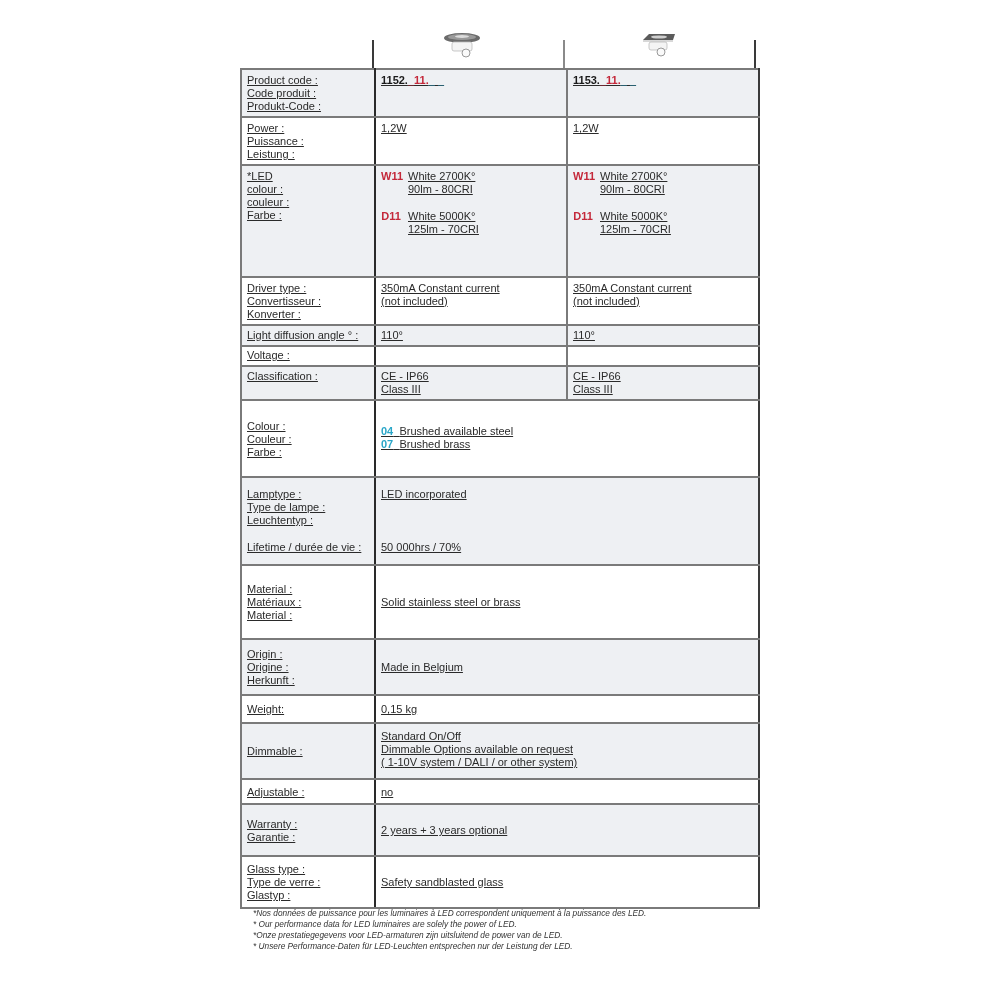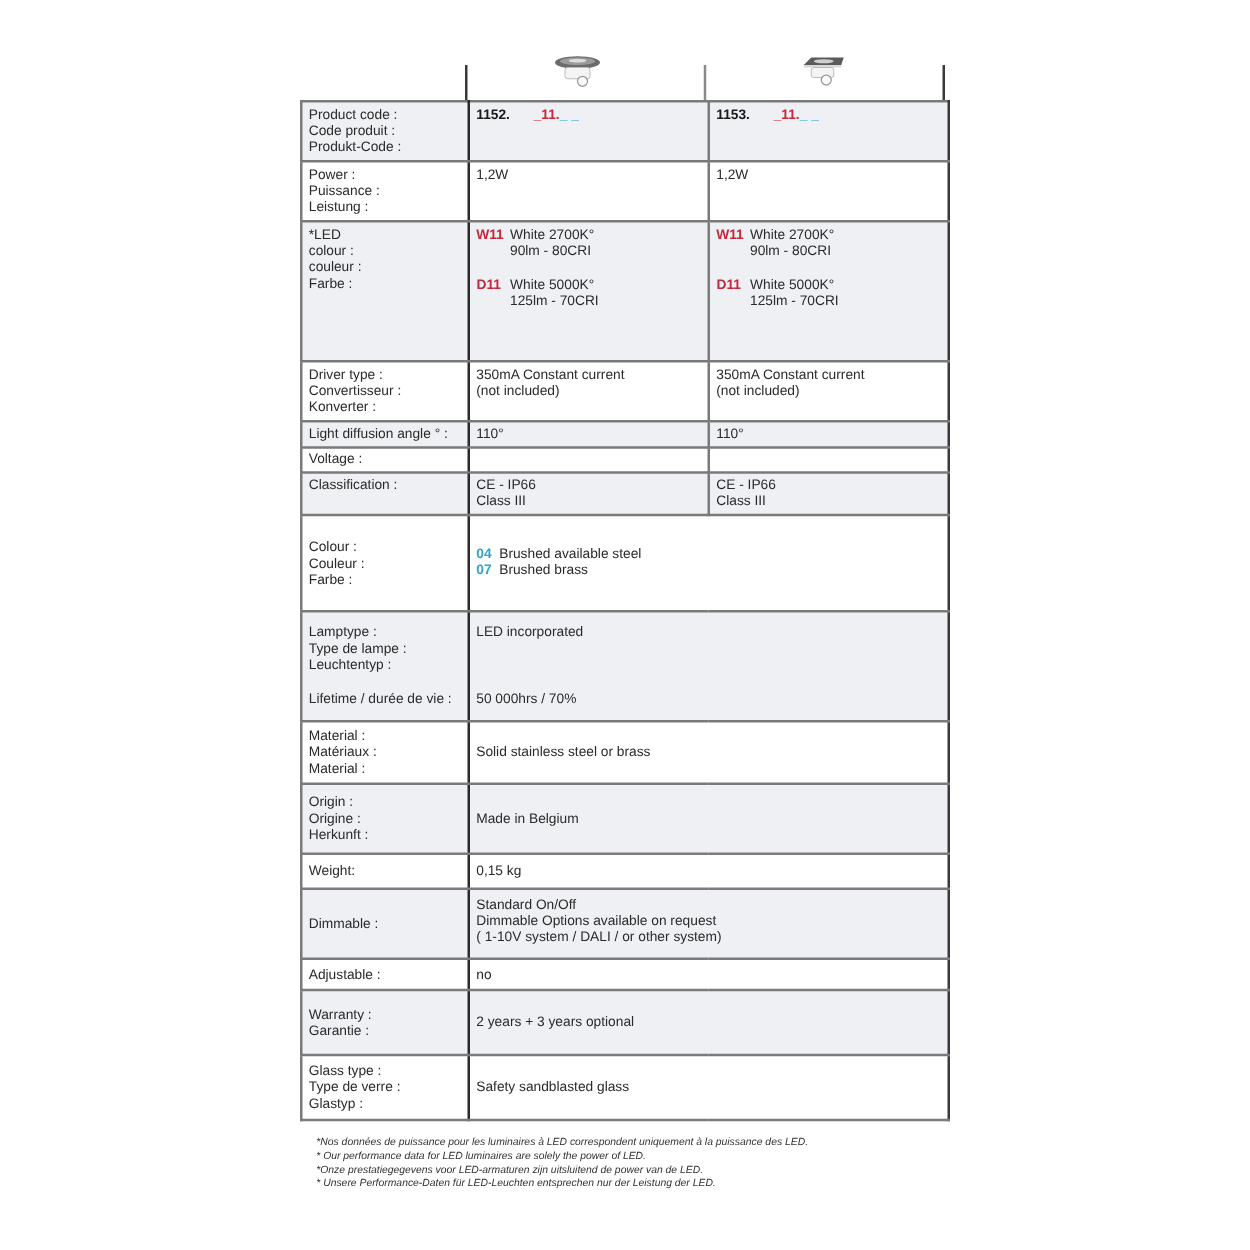--- a/index.html
+++ b/index.html
@@ -1,32 +1,32 @@
 <!DOCTYPE html>
 <html><head>
 <meta charset="utf-8">
 <style>
   html, body { margin: 0; padding: 0; background: #ffffff; }
   body { width: 1000px; height: 1000px; position: relative; font-family: "Liberation Sans", sans-serif; color: #2a2a2a; font-size: 11px; }
-  .sheet { position: absolute; left: 240px; top: 52px; width: 516px; }
+  .sheet { position: absolute; left: 240px; top: 40px; width: 516px; text-decoration: underline; }
   .header-row { position: relative; height: 28px; }
   .header-row .vline { position: absolute; top: 0; bottom: 0; width: 2px; background: #3a3a3a; }
   .header-row .vline.mid { background: #8a8a8a; }
   .header-row .img { position: absolute; top: -8px; }
   table.spec { border-collapse: collapse; width: 516px; table-layout: fixed; }
   table.spec td { border: 2px solid #7a7a7a; vertical-align: top; padding: 4px 5px 3px 5px; line-height: 13px; }
   table.spec td.lbl { width: 122px; border-right: 2px solid #2a2a2a; }
   table.spec td.v1 { width: 180px; }
   table.spec td.v2 { width: 180px; }
   table.spec tr { }
   table.spec tr.shade td { background: #eef0f3; }
   .red { color: #c4283a; font-weight: bold; text-align: center; }
   .teal { color: #2aa6c8; font-weight: bold; }
   .bold { font-weight: bold; color: #1a1a1a; }
-  .code-red { color: #c4283a; font-weight: bold; margin-left: 19px; }
+  .code-red { color: #c4283a; font-weight: bold; }
   .code-blue { color: #2aa6c8; font-weight: bold; }
   .led-code { width: 20px; display: inline-block; }
   .led-desc { margin-left: 7px; }
   .led-sub { padding-left: 27px; }
   .spacer { height: 14px; }
   .vcenter { vertical-align: middle !important; }
   .footnotes { position: absolute; left: 253px; top: 908px; font-size: 8.3px; font-style: italic; color: #333; line-height: 11px; }
   .right-edge { border-right: 2px solid #3a3a3a !important; }
 </style>
 </head>
@@ -163,21 +163,21 @@
         <div style="height:14px;"></div>
         <div>Lifetime / durée de vie :</div>
       </td>
       <td colspan="2" class="right-edge" style="padding-top:10px;">
         <div>LED incorporated</div>
         <div style="height:40px;"></div>
         <div>50 000hrs / 70%</div>
       </td>
     </tr>
 
-    <tr style="height:50px;">
+    <tr style="height:74px;">
       <td class="lbl vcenter">
         <div>Material :</div>
         <div>Matériaux :</div>
         <div>Material :</div>
       </td>
       <td colspan="2" class="vcenter right-edge">Solid stainless steel or brass</td>
     </tr>
 
     <tr class="shade" style="height:56px;">
       <td class="lbl vcenter">

